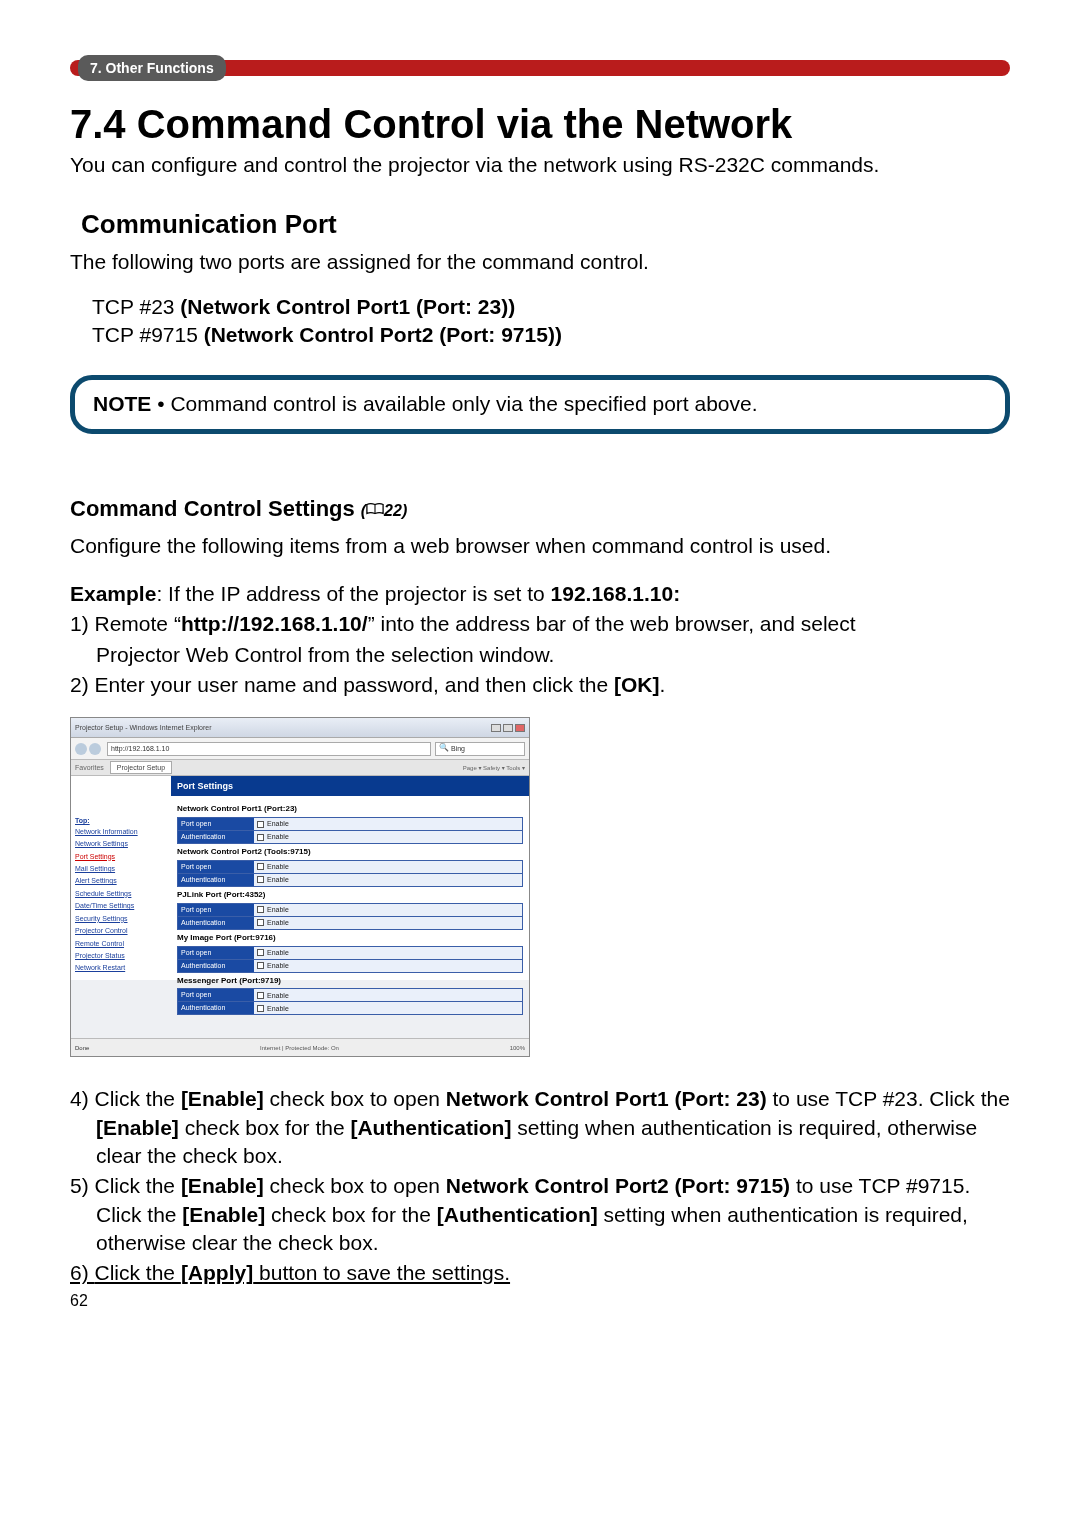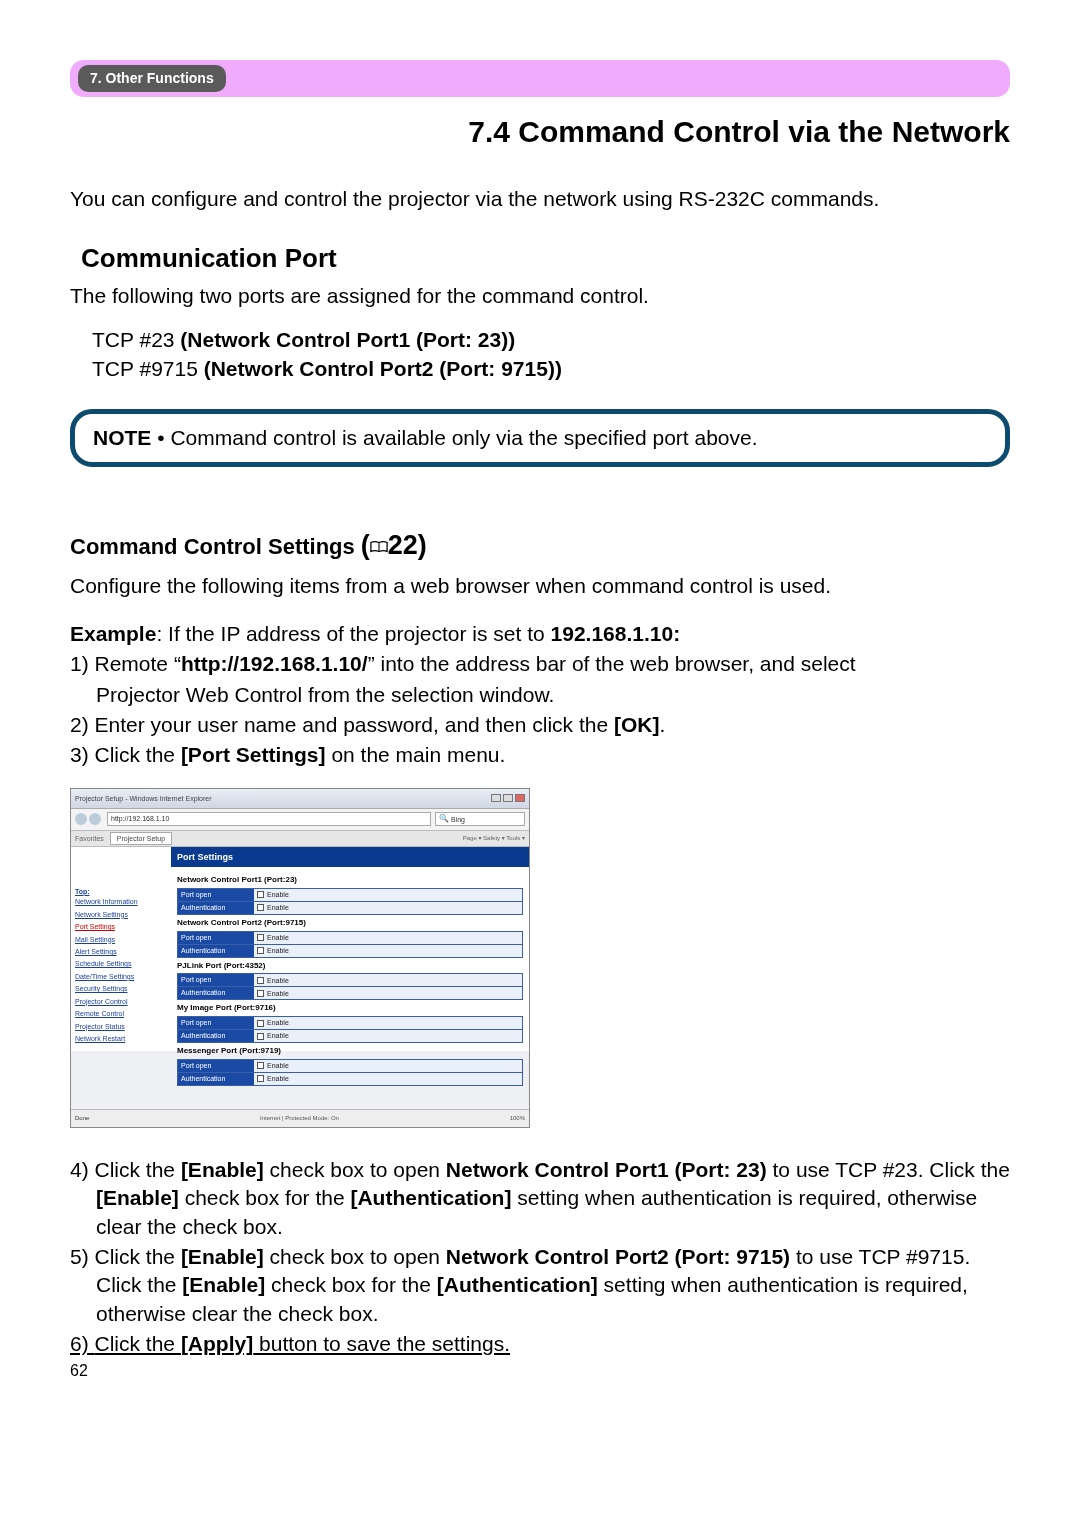--- a/index.html
+++ b/index.html
@@ -7,58 +7,57 @@
     font-family: Arial, Helvetica, sans-serif;
     background: #fff;
     width: 1080px;
     margin: 0 auto;
     padding: 60px 70px 40px 70px;
     color: #000;
     font-size: 21px;
     line-height: 1.35;
   }
   .chapter-bar {
-    background: #f0abfc;
+    background: #b91c1c;
     border-radius: 14px;
-    height: 37px;
+    height: 16px;
     display: flex;
     align-items: center;
-    margin-bottom: 15px;
+    margin-bottom: 21px;
   }
   .chapter-badge {
     background: #5a5a5a;
     color: #fff;
     font-weight: bold;
     font-size: 14px;
     padding: 4px 12px;
     border-radius: 10px;
     margin-left: 8px;
   }
   h1.section-title {
-    font-size: 30px;
+    font-size: 40px;
     font-weight: 900;
-    margin-bottom: 32px;
-    text-align: right;
+    margin-bottom: 0;
   }
   p.body { margin-bottom: 28px; }
   h2.sub { font-size: 26px; font-weight: 900; margin-bottom: 6px; margin-left: 11px; }
   .port-block { padding-left: 22px; margin: 16px 0 26px 0; }
   .port-line { font-size: 21px; }
   .port-line .bold { font-weight: bold; }
   .note-box {
     border: 5px solid #0c4a6e;
     border-radius: 22px;
     padding: 10px 18px;
     margin-bottom: 60px;
     font-size: 21px;
   }
   .note-box .note-label { font-weight: 900; }
   .ccs-heading { display: flex; align-items: baseline; gap: 6px; margin-bottom: 8px; }
   .ccs-heading .main { font-size: 22px; font-weight: 900; }
-  .ccs-heading .ref { font-size: 27px; font-weight: bold; }
+  .ccs-heading .ref { font-size: 16px; font-weight: bold; font-style: italic; }
   .ccs-heading .book-icon { display: inline-block; }
   .ccs-heading .book-icon svg { width: 18px; height: 14px; vertical-align: baseline; }
   .steps p { margin-bottom: 2px; }
   .steps .indent { padding-left: 26px; }
 
   
   .shot {
     width: 460px;
     height: 340px;
     margin: 18px 0 28px 0;
@@ -152,23 +151,20 @@
   <p>
     <b>Example</b><span>: If the IP address of the projector is set to </span><b>192.168.1.10:</b>
   </p>
   <p>
     <span>1) </span><span>Remote “</span><b>http://192.168.1.10/</b><span>” into the address bar of the web browser, and select </span>
   </p>
   <p class="indent">Projector Web Control from the selection window.</p>
   <p>
     <span>2) </span><span>Enter your user name and password, and then click the </span><b>[OK]</b><span>.</span>
   </p>
-  <p>
-    <span>3) </span><span>Click the </span><b>[Port Settings]</b><span> on the main menu.</span>
-  </p>
 </div>
 
 <div class="shot">
   <div class="shot-top">
     <span>Projector Setup - Windows Internet Explorer</span>
     <span class="spacer"></span>
     <span class="winbtn"></span>
     <span class="winbtn"></span>
     <span class="winbtn close"></span>
   </div>
@@ -215,21 +211,21 @@
               <span>Enable</span>
             </div>
           </div>
           <div class="row">
             <div class="c1">Authentication</div>
             <div class="c2">
               <span class="cb"></span>
               <span>Enable</span>
             </div>
           </div>
-          <div class="grplbl">Network Control Port2 (Port:9715)</div>
+          <div class="grplbl">Network Control Port2 (Tools:9715)</div>
           <div class="row">
             <div class="c1">Port open</div>
             <div class="c2">
               <span class="cb"></span>
               <span>Enable</span>
             </div>
           </div>
           <div class="row">
             <div class="c1">Authentication</div>
             <div class="c2">

